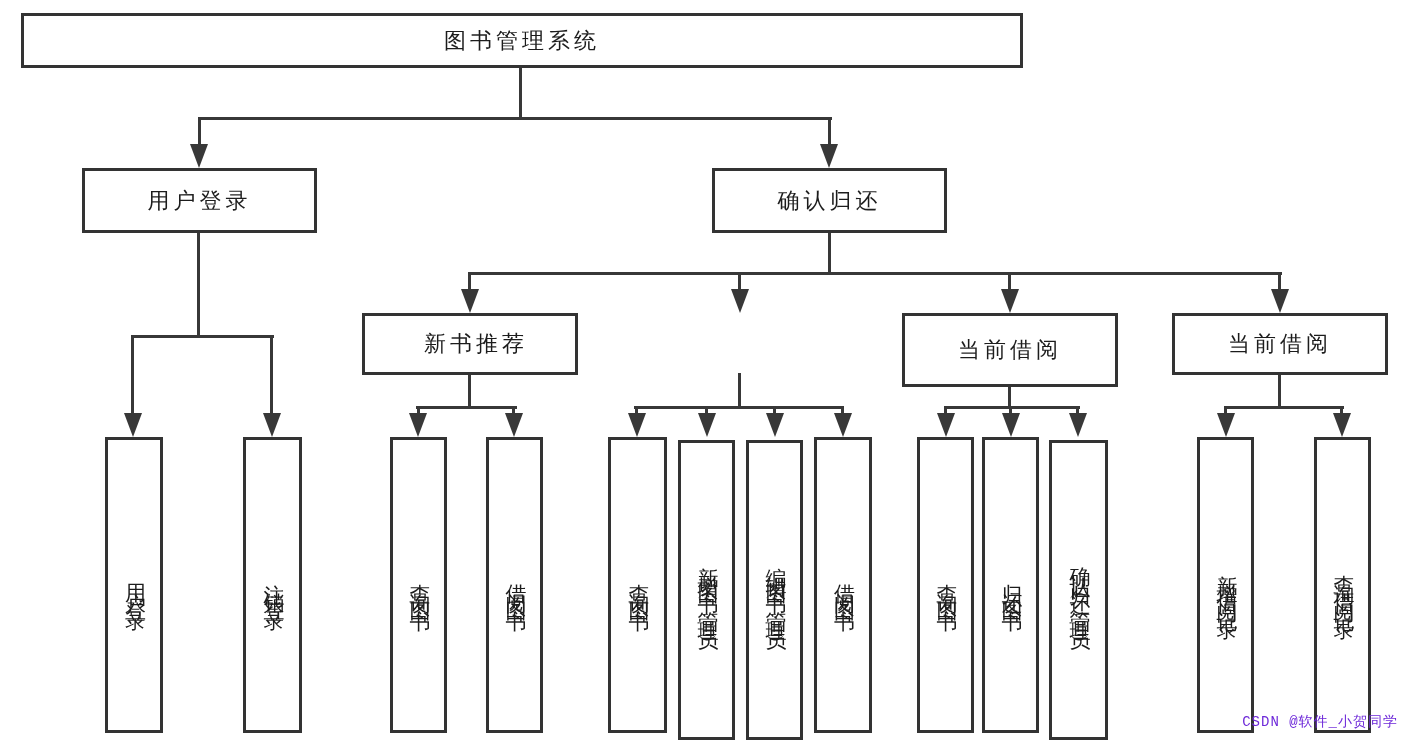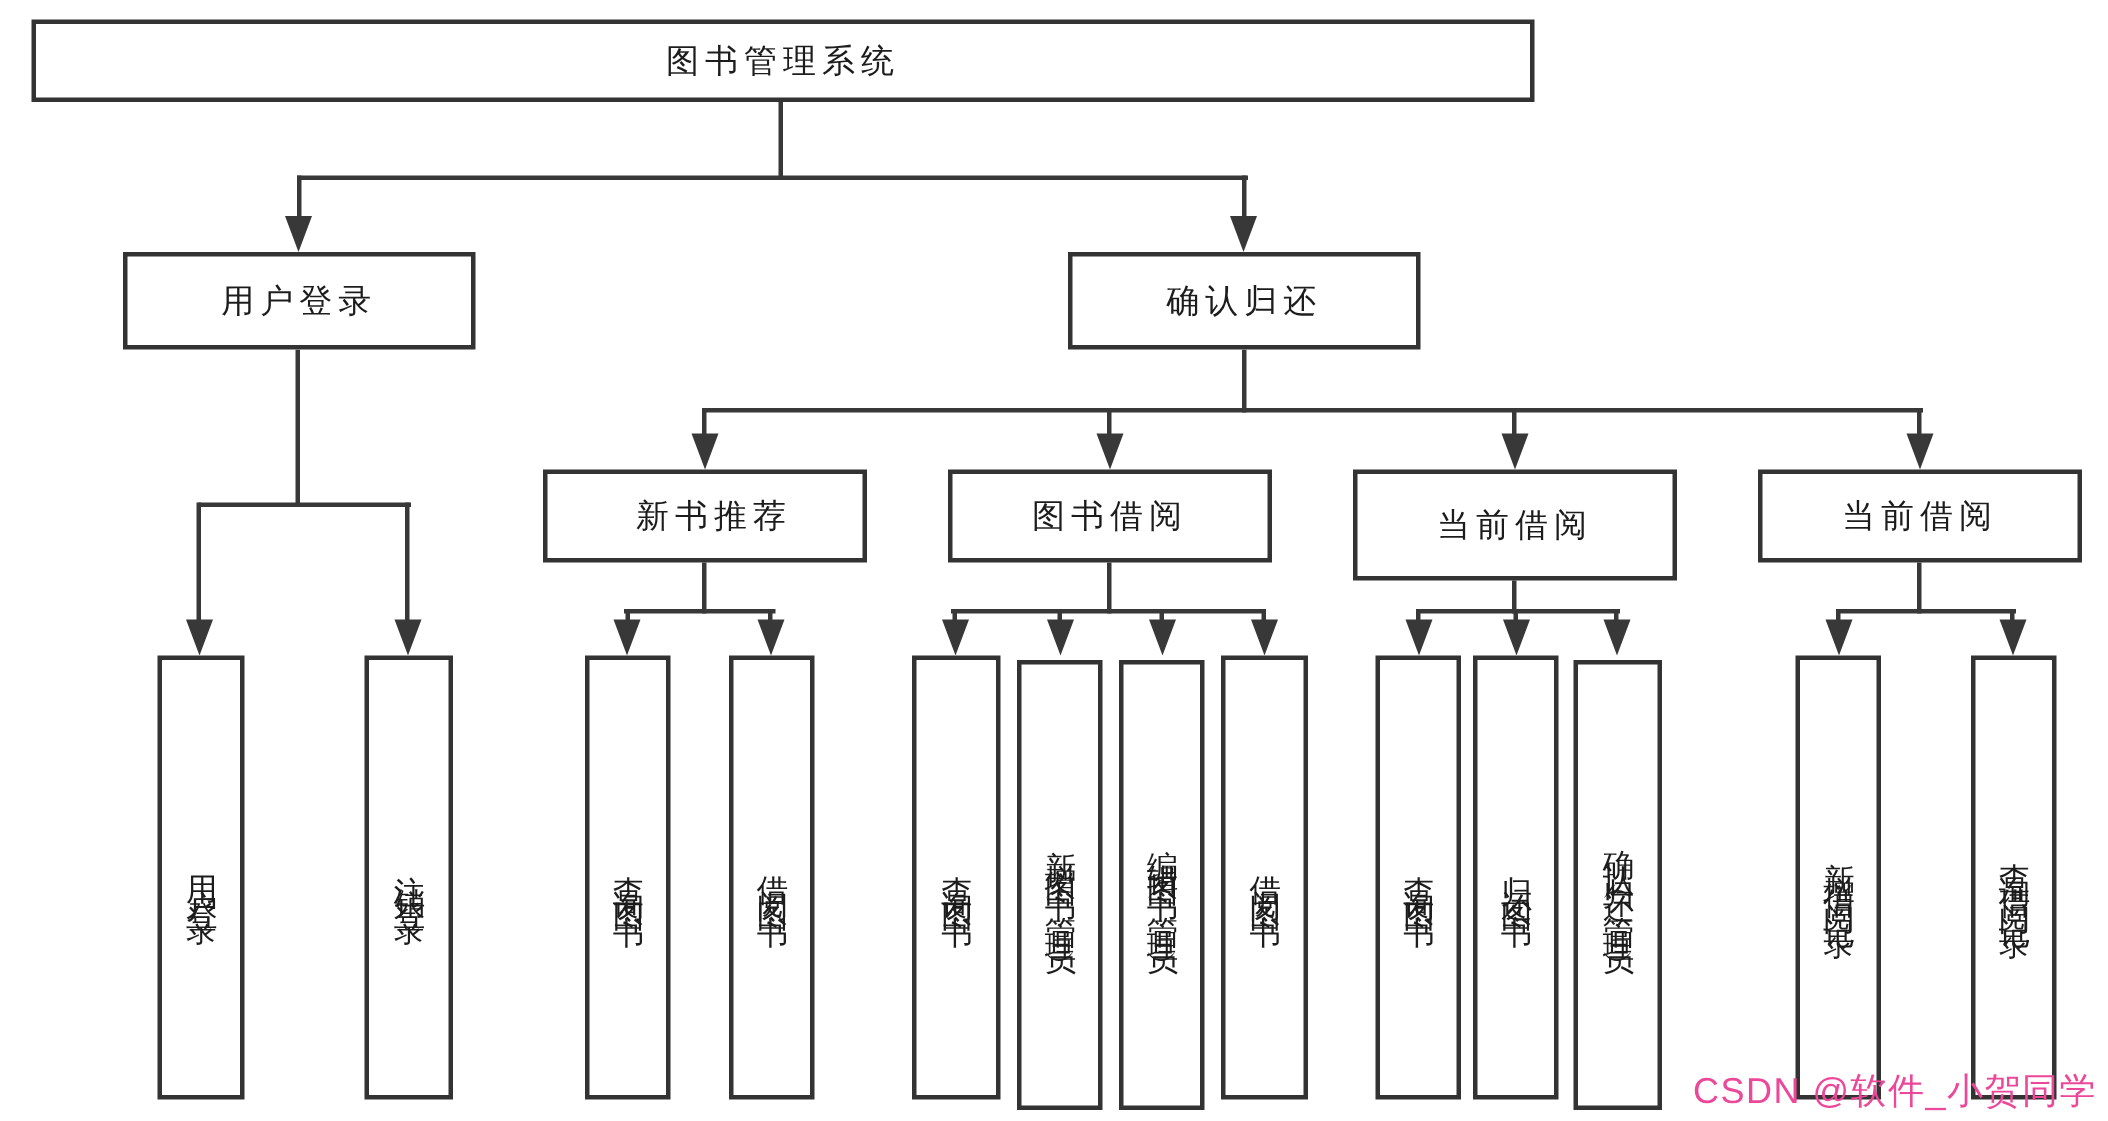--- a/index.html
+++ b/index.html
@@ -2,21 +2,21 @@
 <html><head>
 <meta charset="utf-8">
 <style>
   html, body { margin: 0; padding: 0; background: #ffffff; }
   * { box-sizing: border-box; }
   #canvas {
     position: relative;
     width: 1405px;
     height: 747px;
     background: #ffffff;
-    font-family: Liberation Sans, sans-serif;
+    font-family: Liberation Mono, monospace;
     overflow: hidden;
   }
   
   .node {
     position: absolute;
     background: #ffffff;
     border: 3px solid #333333;
     display: flex;
     align-items: center;
     justify-content: center;
@@ -42,24 +42,24 @@
     position: absolute;
     width: 0; height: 0;
     border-left: 9px solid transparent;
     border-right: 9px solid transparent;
     border-top: 24px solid #383838;
     z-index: 1;
   }
   .watermark {
     position: absolute;
     right: 7px;
-    bottom: 4px;
-    font-size: 24px;
+    bottom: 16px;
+    font-size: 14px;
     letter-spacing: 1px;
-    color: #ec4899;
+    color: #6d28d9;
     z-index: 5;
     white-space: nowrap;
   }
 </style>
 </head>
 <body>
 
 <div id="canvas">
 
   <div class="node h" style="left:21px; top:13px; width:1002px; height:55px;">
@@ -93,23 +93,20 @@
   <div class="ah" style="left:461px; top:289px;"></div>
   <div class="vl" style="left:738px; top:272px; height:20px;"></div>
   <div class="ah" style="left:731px; top:289px;"></div>
   <div class="vl" style="left:1008px; top:272px; height:20px;"></div>
   <div class="ah" style="left:1001px; top:289px;"></div>
   <div class="vl" style="left:1278px; top:272px; height:20px;"></div>
   <div class="ah" style="left:1271px; top:289px;"></div>
 
   <div class="node h" style="left:362px; top:313px; width:216px; height:62px;padding-left:12px;">
     <span>新书推荐</span>
-  </div>
-  <div class="node h" style="left:632px; top:313px; width:216px; height:62px;">
-    <span>图书借阅</span>
   </div>
   <div class="node h" style="left:902px; top:313px; width:216px; height:74px;">
     <span>当前借阅</span>
   </div>
   <div class="node h" style="left:1172px; top:313px; width:216px; height:62px;">
     <span>当前借阅</span>
   </div>
 
   <div class="vl" style="left:468px; top:373px; height:36px;"></div>
   <div class="hl" style="left:416px; top:406px; width:101px;"></div>

